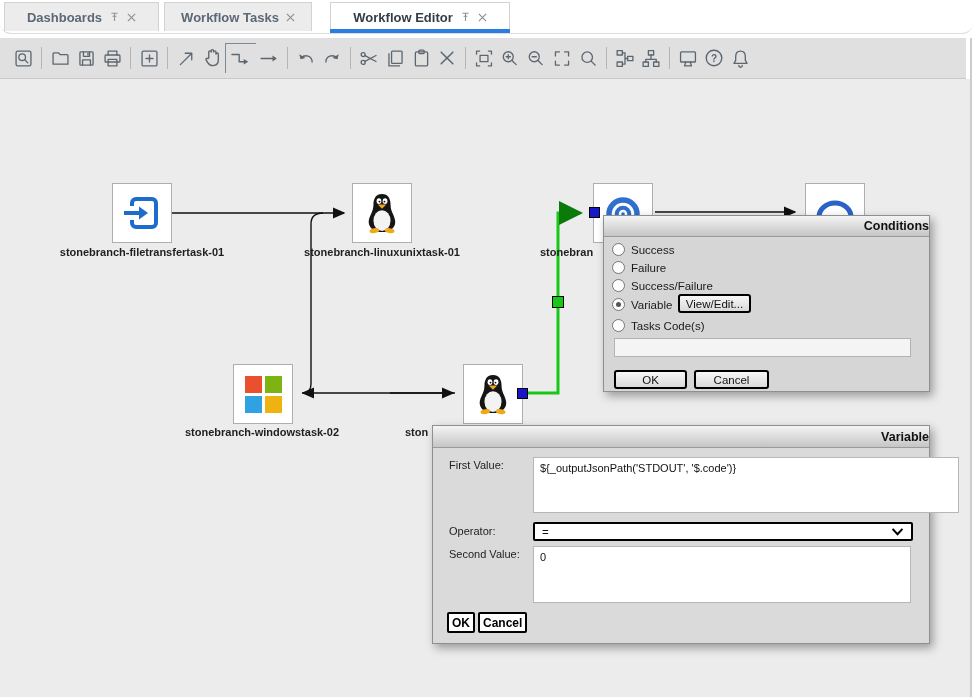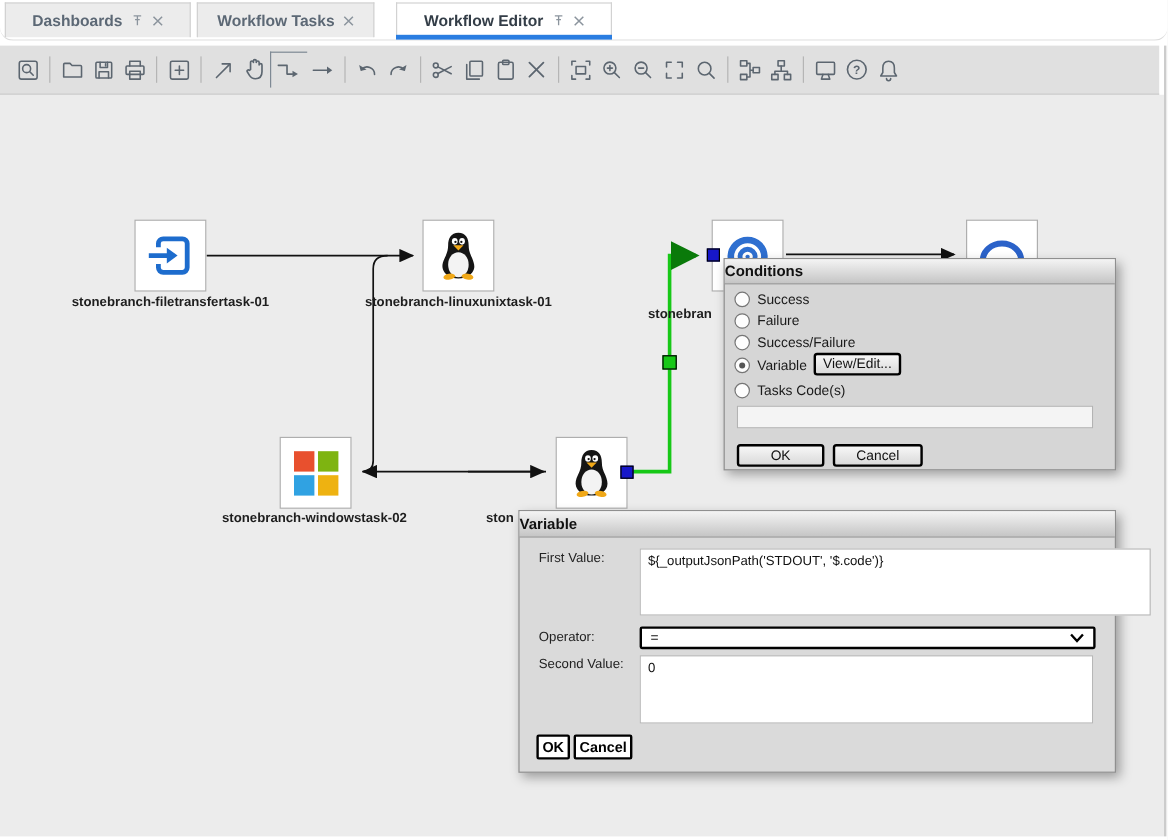--- a/index.html
+++ b/index.html
@@ -37,21 +37,21 @@
     box-sizing:border-box;z-index:3;}
   .handle{position:absolute;width:12px;height:12px;background:#17c817;border:1.5px solid #000;
     box-sizing:border-box;z-index:3;cursor:pointer;}
   .winlogo{display:grid;grid-template-columns:17px 17px;grid-template-rows:17px 17px;gap:3px;}
   .winlogo span{display:block;}
 
   
   .dlg{position:absolute;background:#d6d6d6;border:1px solid #8f8f8f;box-sizing:border-box;
     box-shadow:3px 4px 9px rgba(0,0,0,.35);z-index:10;}
   .titlebar{height:20px;background:linear-gradient(#f4f4f4,#c5c5c5);border-bottom:1px solid #9a9a9a;
-    display:flex;align-items:center;justify-content:flex-start;font-size:12.5px;font-weight:700;color:#111;cursor:default;}
+    display:flex;align-items:center;justify-content:flex-end;font-size:12.5px;font-weight:700;color:#111;cursor:default;}
   .radio-row{position:absolute;display:flex;align-items:center;gap:6px;font-size:11.5px;color:#1a1a1a;}
   .radio{width:13px;height:13px;border-radius:50%;background:#fdfdfd;border:1px solid #767676;
     box-sizing:border-box;display:inline-flex;align-items:center;justify-content:center;cursor:pointer;}
   .radio.sel::after{content:"";width:5px;height:5px;border-radius:50%;background:#555;}
   .cbtn{position:absolute;background:linear-gradient(#f7f7f7,#dadada);border:2px solid #000;border-radius:3px;
     font-family:"Liberation Sans",sans-serif;font-size:11.5px;color:#111;display:flex;align-items:center;
     justify-content:center;cursor:pointer;box-sizing:border-box;}
   .exit-input{position:absolute;background:#f4f4f4;border:1px solid #b3b3b3;box-sizing:border-box;
     font-family:"Liberation Sans",sans-serif;font-size:11px;padding:0 4px;}
   .vlabel{position:absolute;font-size:11px;color:#222;}
@@ -323,21 +323,21 @@
   </div>
   <div class="nlabel centered" style="left:382px;top:246px;">stonebranch-linuxunixtask-01</div>
 
   <div class="node" style="left:593px;top:183px;">
     <svg width="40" height="42" viewBox="0 0 40 42">
       <circle cx="20" cy="22" r="14" stroke="#2e6fd0" stroke-width="5.5" fill="none"></circle>
       <circle cx="20" cy="22" r="6.3" stroke="#2e6fd0" stroke-width="4" fill="none"></circle>
       <circle cx="20" cy="22" r="1.8" fill="#2e6fd0"></circle>
     </svg>
   </div>
-  <div class="nlabel" style="left:540px;top:256px;">stonebran</div>
+  <div class="nlabel" style="left:540px;top:246px;">stonebran</div>
 
   <div class="node" style="left:805px;top:183px;">
     <svg width="54" height="44" viewBox="0 0 54 44">
       <path d="M11 26 A16 14 0 0 1 43 26" stroke="#2b62c9" stroke-width="5" fill="none"></path>
       <text x="27" y="41" font-style="italic" font-weight="bold" font-size="18" fill="#2b62c9" text-anchor="middle" font-family="Liberation Sans,sans-serif">z/OS</text>
     </svg>
   </div>
 
   <div class="node" style="left:233px;top:364px;">
     <span class="winlogo">

